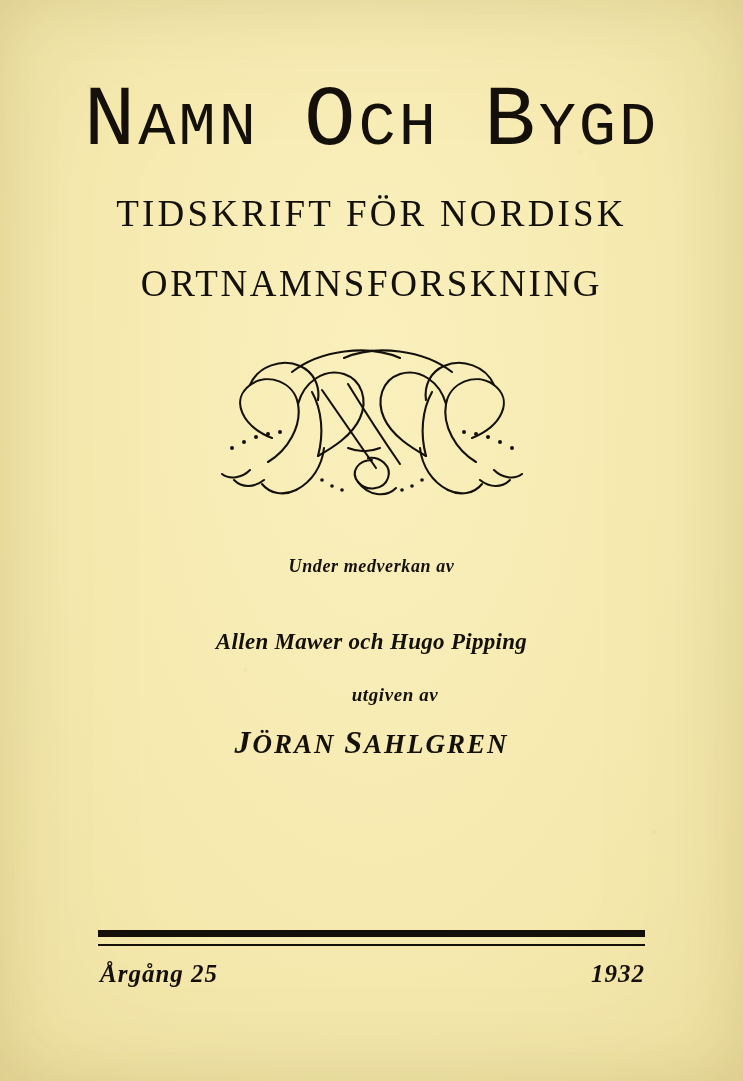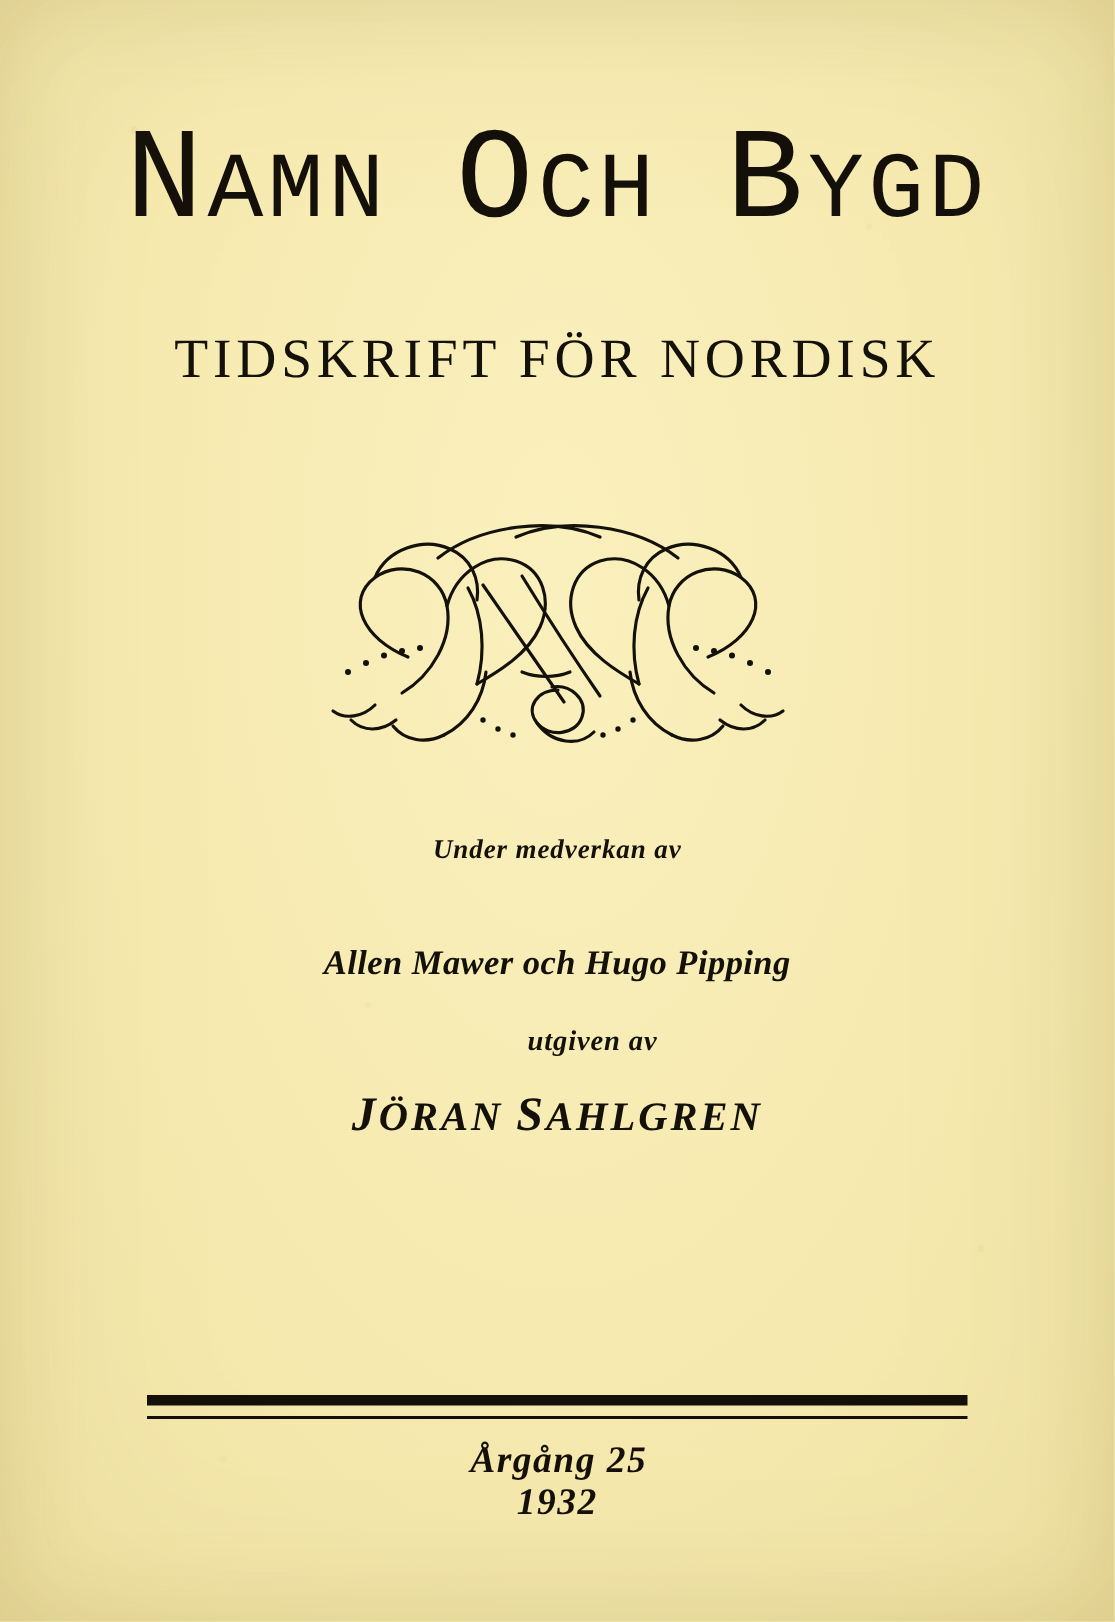--- a/index.html
+++ b/index.html
@@ -73,21 +73,21 @@
     position: absolute;
     left: 0;
     right: 0;
     text-align: center;
     font-family: "Liberation Serif", serif;
     font-weight: 400;
     color: #14100a;
     white-space: nowrap;
   }
   .subtitle-1 {
-    top: 218px;
+    top: 192px;
     font-size: 37px;
     letter-spacing: 3.2px;
   }
   .subtitle-2 {
     top: 262px;
     font-size: 37px;
     letter-spacing: 2.6px;
   }
 
   
@@ -169,28 +169,27 @@
   }
 
   
   .footer {
     position: absolute;
     top: 960px;
     left: 98px;
     right: 98px;
     display: flex;
     justify-content: space-between;
-    align-items: center;
+    align-items: flex-end;
     font-family: "Liberation Serif", serif;
     font-style: italic;
     font-weight: bold;
     font-size: 25px;
     letter-spacing: 1px;
     color: #14100a;
-    flex-direction: column;
   }
   .footer > div { white-space: nowrap; }
   .footer-volume { padding-left: 2px; }
   .footer-year { }
   .footer-issue { padding-right: 2px; }
 </style>
 </head>
 <body>
 
 <div class="page">
@@ -198,20 +197,21 @@
 
   <div class="content">
 
     <div class="main-title">
       <span class="cap">N</span><span class="sc">AMN</span>
       <span class="cap">O</span><span class="sc">CH</span>
       <span class="cap">B</span><span class="sc">YGD</span>
     </div>
 
     <div class="subtitle-1">TIDSKRIFT FÖR NORDISK</div>
+    <div class="subtitle-2">ORTNAMNSFORSKNING</div>
 
     <div class="ornament">
       <svg viewBox="0 0 400 185" xmlns="http://www.w3.org/2000/svg" aria-hidden="true">
         <g fill="none" stroke="#14100a" stroke-width="2.1" stroke-linecap="round" stroke-linejoin="round">
 
           <path d="M100 108 C70 96, 58 70, 78 55 C96 42, 122 52, 126 74 C130 96, 116 120, 96 132"></path>
           <path d="M126 74 C132 52, 152 38, 172 44 C190 50, 196 70, 188 88 C180 106, 160 118, 146 126"></path>
           <path d="M78 55 C86 36, 110 28, 128 36 C142 42, 148 56, 146 70"></path>
           <path d="M146 126 C152 104, 150 80, 140 62"></path>
 

